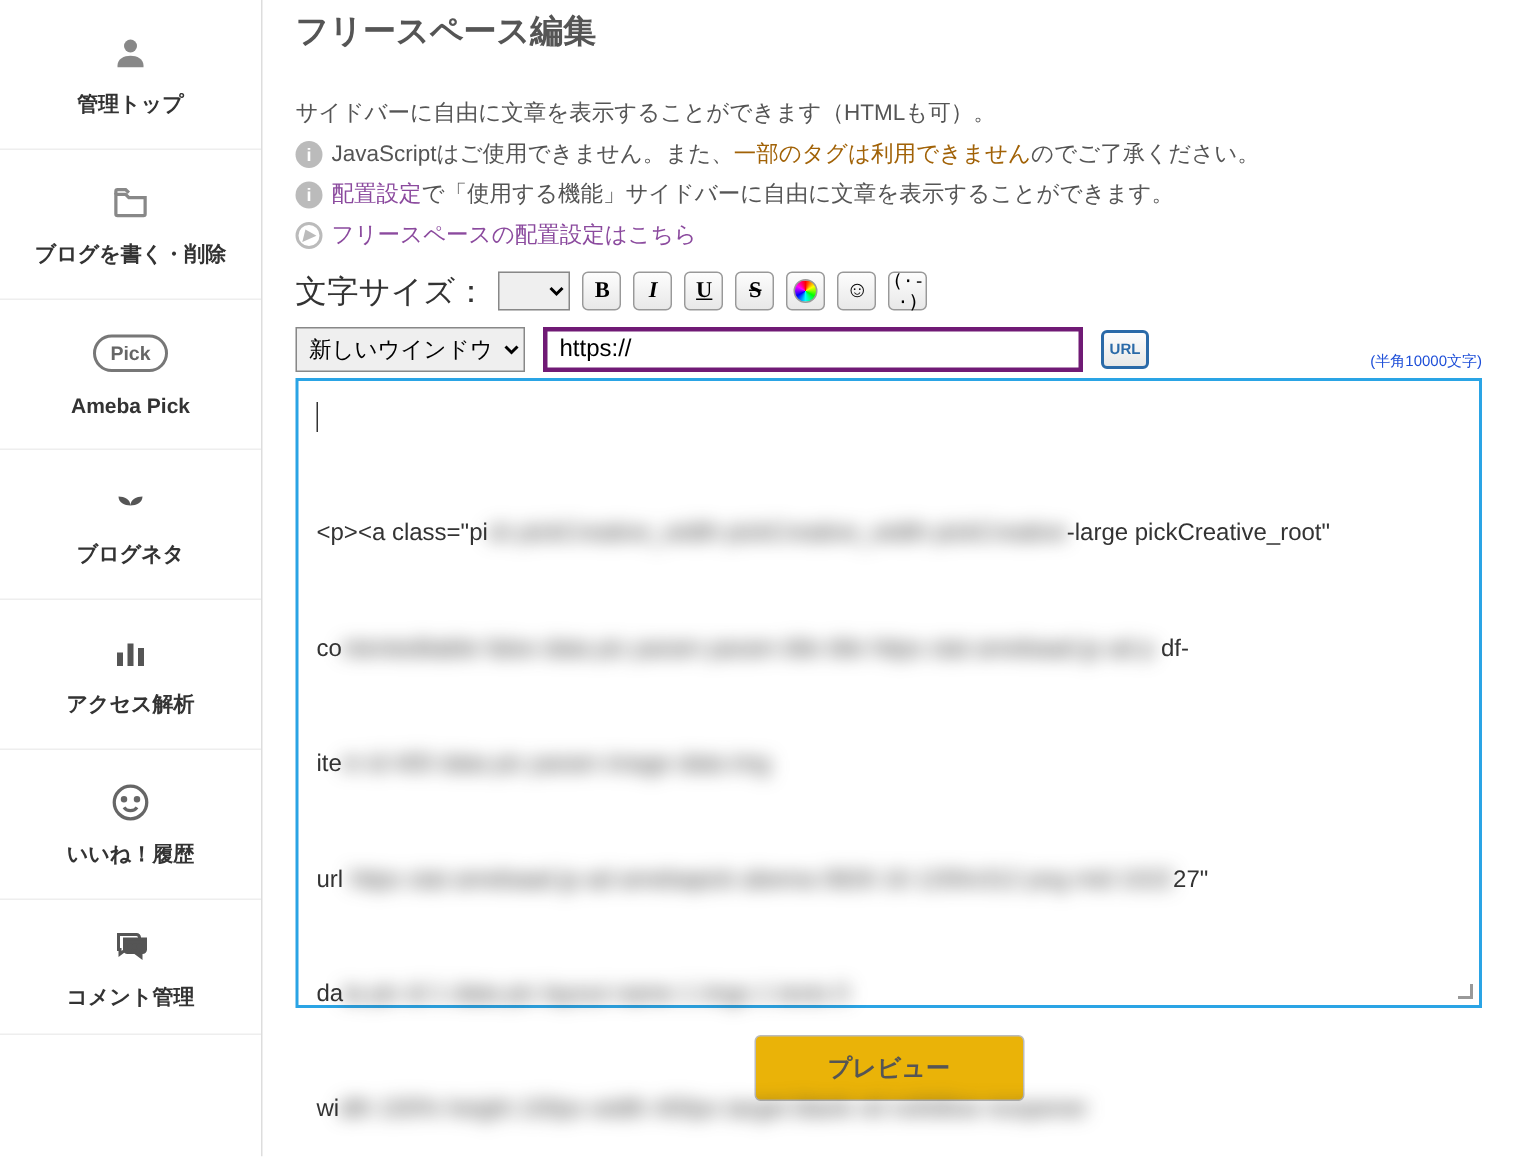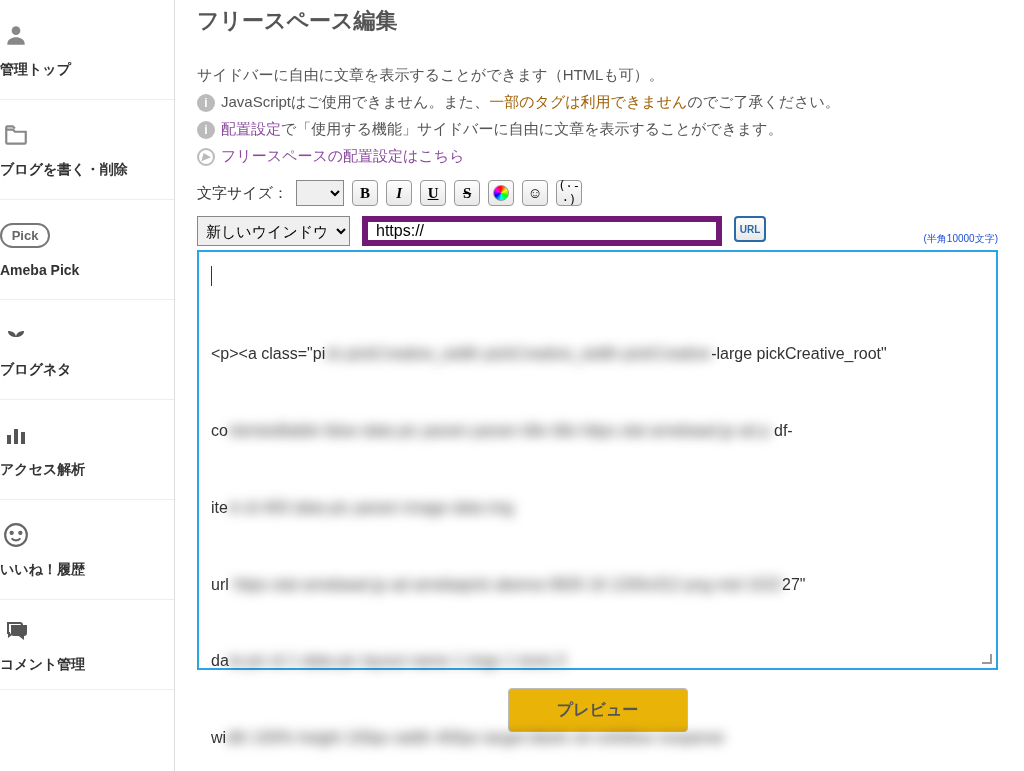--- a/index.html
+++ b/index.html
@@ -7,31 +7,31 @@
   font-family: "Hiragino Kaku Gothic ProN", Meiryo, sans-serif;
   font-size: 14px; color: #333; background: #fff;
   width: 1024px; height: 771px; overflow: hidden;
 }
 .layout { display: flex; height: 100%; }
 .sidebar {
   width: 175px; border-right: 1px solid #ddd; flex: 0 0 175px;
 }
 .sidebar-item {
   height: 100px; display: flex; flex-direction: column;
-  align-items: flex-start; justify-content: center; gap: 12px;
+  align-items: center; justify-content: center; gap: 12px;
   cursor: pointer; border-bottom: 1px solid #eee;
 }
 .sidebar-item:last-child { height: 90px; }
 .sidebar-icon {
   width: 32px; height: 28px; display: flex; align-items: center;
   justify-content: center; color: #666;
 }
 .sidebar-label { font-size: 14px; color: #333; font-weight: 600; }
 .main {
-  flex: 1; padding: 6px 26px 24px 22px; overflow: hidden;
+  flex: 1; padding: 6px 36px 24px 22px; overflow: hidden;
 }
 .page-title {
   font-size: 22px; font-weight: 700; color: #555; margin-bottom: 30px;
 }
 .desc-line { color: #555; margin-bottom: 8px; font-size: 15px; display: flex; align-items: center; gap: 6px; }
 .info-badge {
   display: inline-flex; width: 18px; height: 18px; border-radius: 50%;
   background: #bbb; color: #fff; font-size: 12px; font-weight: 700;
   align-items: center; justify-content: center; font-style: normal;
   flex: 0 0 18px;
@@ -39,21 +39,21 @@
 .arrow-badge {
   display: inline-flex; width: 18px; height: 18px; border-radius: 50%;
   background: #fff; color: #bbb; border: 2px solid #bbb; font-size: 11px;
   align-items: center; justify-content: center; flex: 0 0 18px;
 }
 .link-text { color: #a16207; cursor: pointer; font-family: Liberation Mono, monospace; }
 .link-purple { color: #8b4a9e; cursor: pointer; }
 .toolbar-row {
   display: flex; align-items: center; gap: 8px; margin-top: 14px; margin-bottom: 10px;
 }
-.size-label { font-size: 15px; color: #333; }
+.size-label { font-size: 21px; color: #333; }
 .size-select {
   border: 1px solid #888; font-size: 14px; height: 26px; width: 48px;
 }
 .tool-btn {
   width: 26px; height: 26px; border: 1px solid #999; border-radius: 4px;
   background: linear-gradient(#fdfdfd, #e8e8e8);
   display: flex; align-items: center; justify-content: center;
   font-size: 15px; cursor: pointer; font-family: serif;
 }
 .tool-btn.bold { font-weight: 900; }
@@ -61,27 +61,27 @@
 .tool-btn.underline { text-decoration: underline; font-weight:700; }
 .tool-btn.strike { text-decoration: line-through; font-weight:700; }
 .color-circle {
   width: 16px; height: 16px; border-radius: 50%;
   background: conic-gradient(red, yellow, lime, cyan, blue, magenta, red);
   border: 1px solid #999;
 }
 .face { font-size: 15px; }
 .special { font-size: 12px; font-family: monospace; }
 .url-row {
-  display: flex; gap: 12px; margin-bottom: 4px;
+  display: flex; align-items: center; gap: 12px; margin-bottom: 4px;
 }
 .window-select {
   border: 1px solid #888; font-size: 15px; height: 30px; padding: 2px 4px;
 }
 .url-input {
-  border: 6px solid #701a75; font-size: 16px; height: 30px; width: 360px; padding: 2px 8px;
+  border: 3px solid #701a75; font-size: 16px; height: 30px; width: 360px; padding: 2px 8px;
 }
 .url-btn {
   width: 32px; height: 26px; border: 2px solid #2b6aa8; border-radius: 4px;
   background: linear-gradient(#fdfdfd, #e8e8e8); color: #2b6aa8;
   font-size: 10px; font-weight: 800; cursor: pointer;
   display: flex; align-items: center; justify-content: center;
 }
 .char-limit {
   margin-left: auto; font-size: 10px; color: #1d4ed8; align-self: flex-end;
 }

